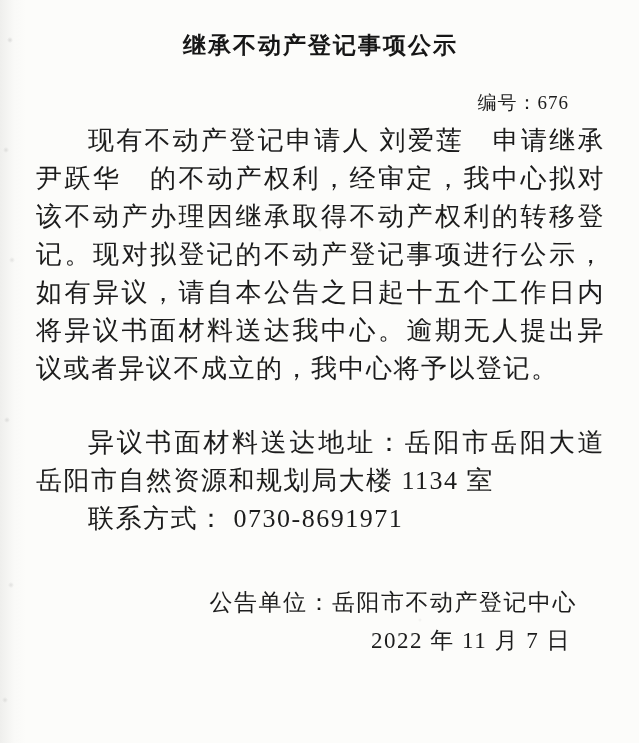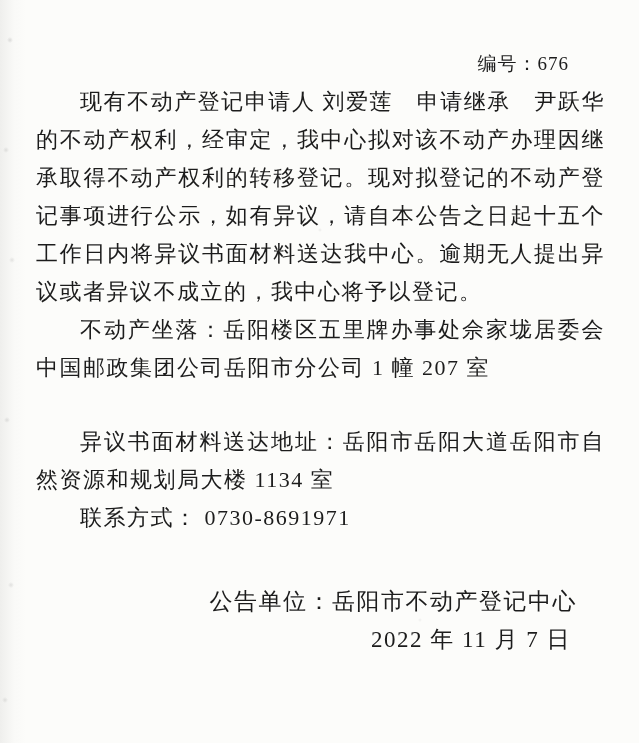--- a/index.html
+++ b/index.html
@@ -48,21 +48,21 @@
   .doc-number {
     font-size: 19px;
     text-align: right;
     padding-right: 36px;
     line-height: 38px;
     margin-top: 23px;
     letter-spacing: 1px;
   }
 
   .body-text {
-    font-size: 22px;
+    font-size: 26px;
     line-height: 38px;
     text-align: justify;
     letter-spacing: 1.5px;
   }
 
   .indent2 { text-indent: 2em; }
 
   .delivery-block { margin-top: 36px; }
 
   .footer-block { margin-top: 46px; }
@@ -74,28 +74,28 @@
     letter-spacing: 1.5px;
   }
   .footer-issuer { padding-right: 28px; }
   .footer-date   { padding-right: 34px; }
 </style>
 </head>
 <body>
 
 <div class="page">
 
+  <h1 class="doc-title">继承不动产登记事项公示</h1>
 
   <div class="doc-number">编号：676</div>
 
   <p class="body-text indent2">现有不动产登记申请人 刘爱莲　申请继承　尹跃华　的不动产权利，经审定，我中心拟对该不动产办理因继承取得不动产权利的转移登记。现对拟登记的不动产登记事项进行公示，如有异议，请自本公告之日起十五个工作日内将异议书面材料送达我中心。逾期无人提出异议或者异议不成立的，我中心将予以登记。</p>
 
 
 
-  <p class="body-text indent2">不动产坐落：岳阳楼区五里牌办事处佘家垅居委会中国邮政集团公司岳阳市分公司 1 幢 207 室</p>
 
   <div class="delivery-block">
     <p class="body-text indent2">异议书面材料送达地址：岳阳市岳阳大道岳阳市自然资源和规划局大楼 1134 室</p>
 
     <p class="body-text indent2">联系方式： 0730-8691971</p>
   </div>
 
   <div class="footer-block">
     <p class="footer-line footer-issuer">公告单位：岳阳市不动产登记中心</p>
 

